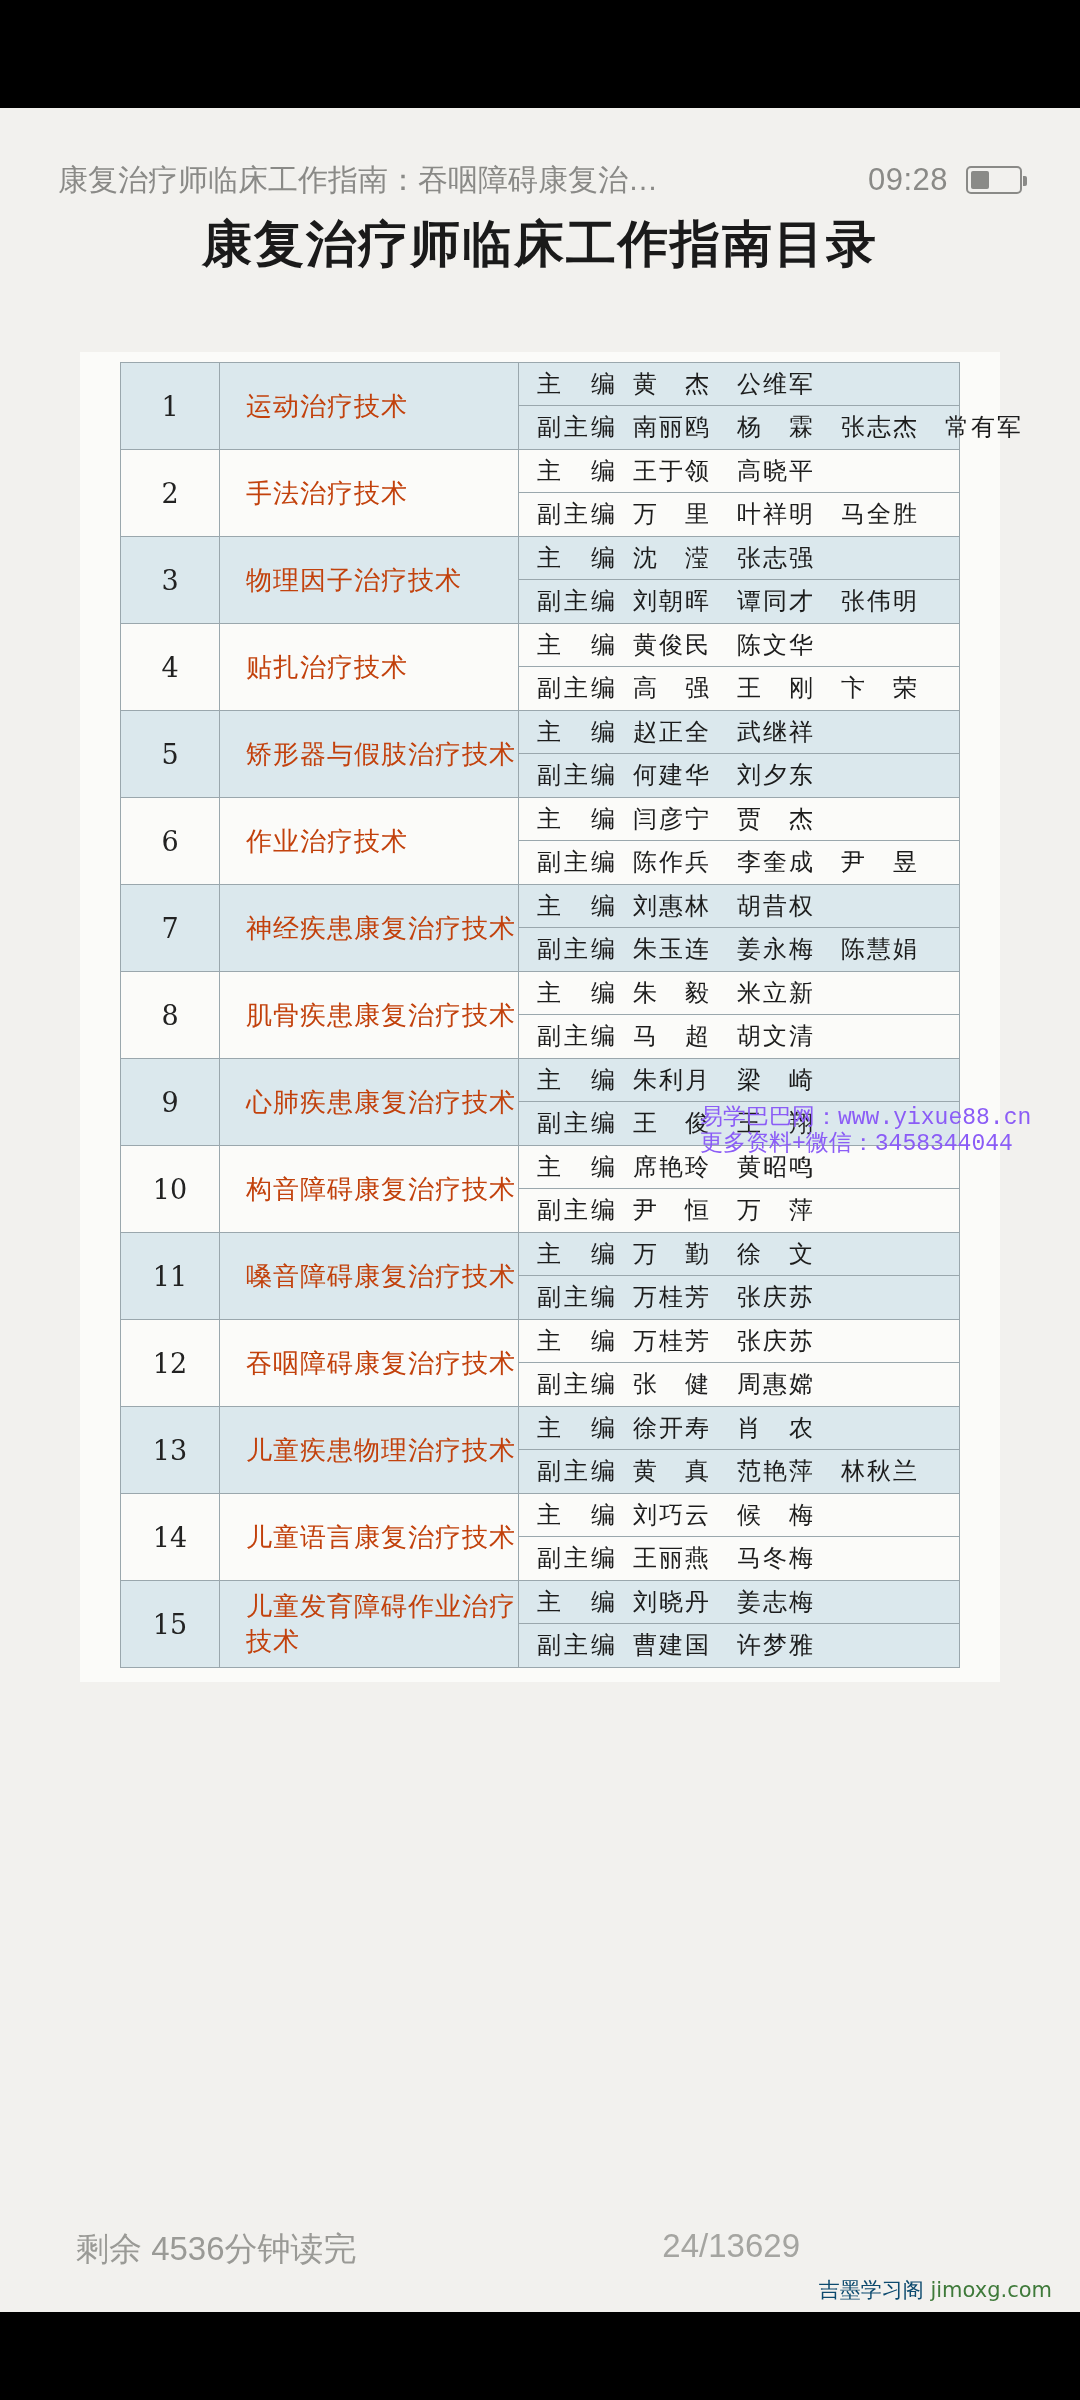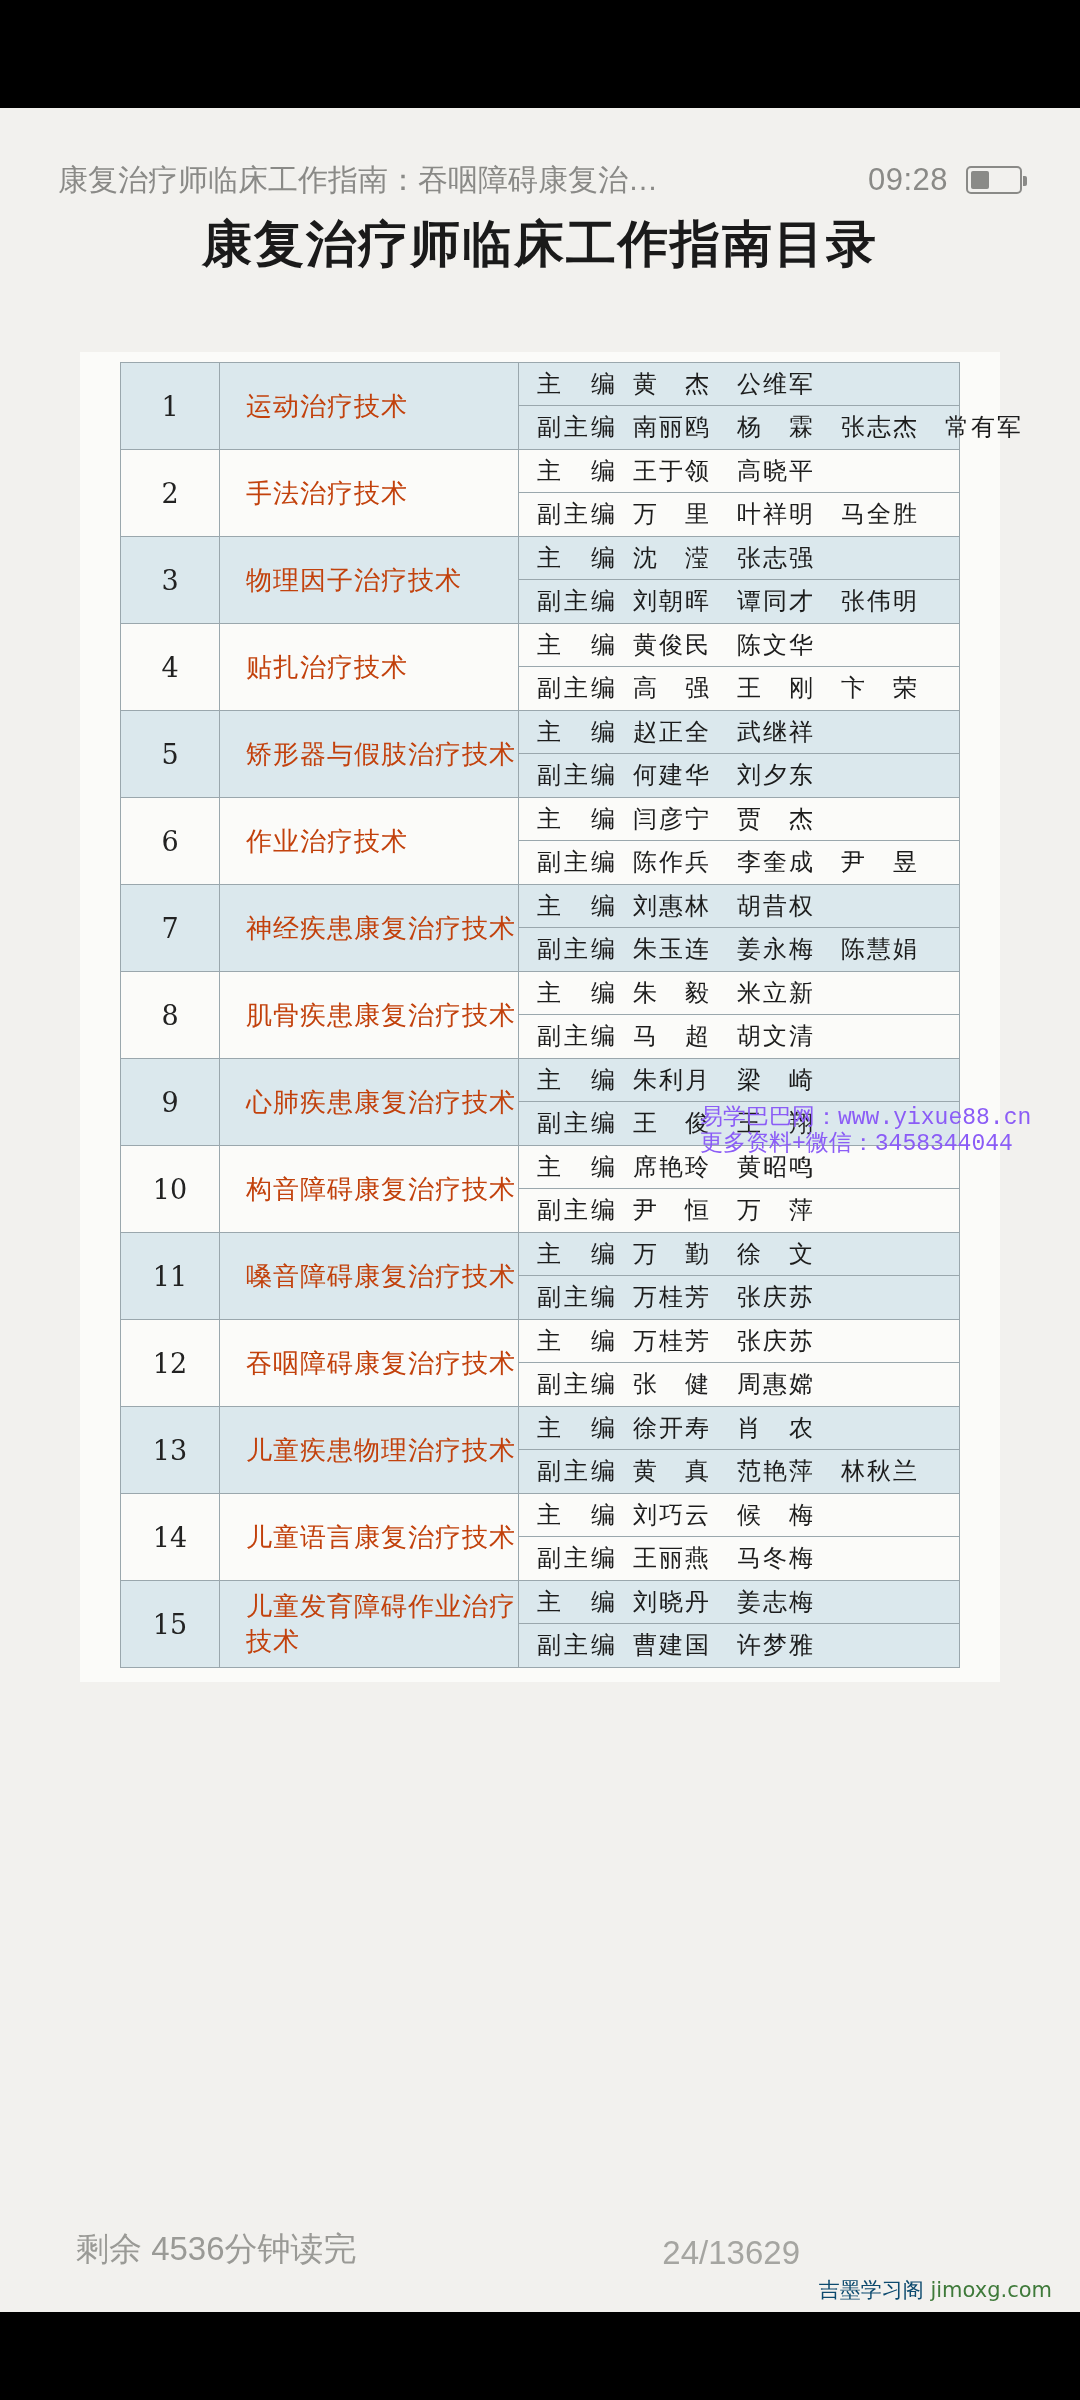--- a/index.html
+++ b/index.html
@@ -189,21 +189,21 @@
   .watermark2 .wm-red { color: #0c4a6e; }
   .watermark2 .wm-green { color: #3f7a3a; }
   .footer {
     position: absolute;
     bottom: 128px;
     left: 0;
     width: 876px;
     padding: 0 76px;
     box-sizing: border-box;
     display: flex;
-    align-items: flex-end;
+    align-items: flex-start;
     justify-content: space-between;
     color: #9a9a96;
     font-size: 33px;
   }
   .footer .right { color: #a5a5a1; }
 </style>
 </head>
 <body>
 
 <div class="screen">

